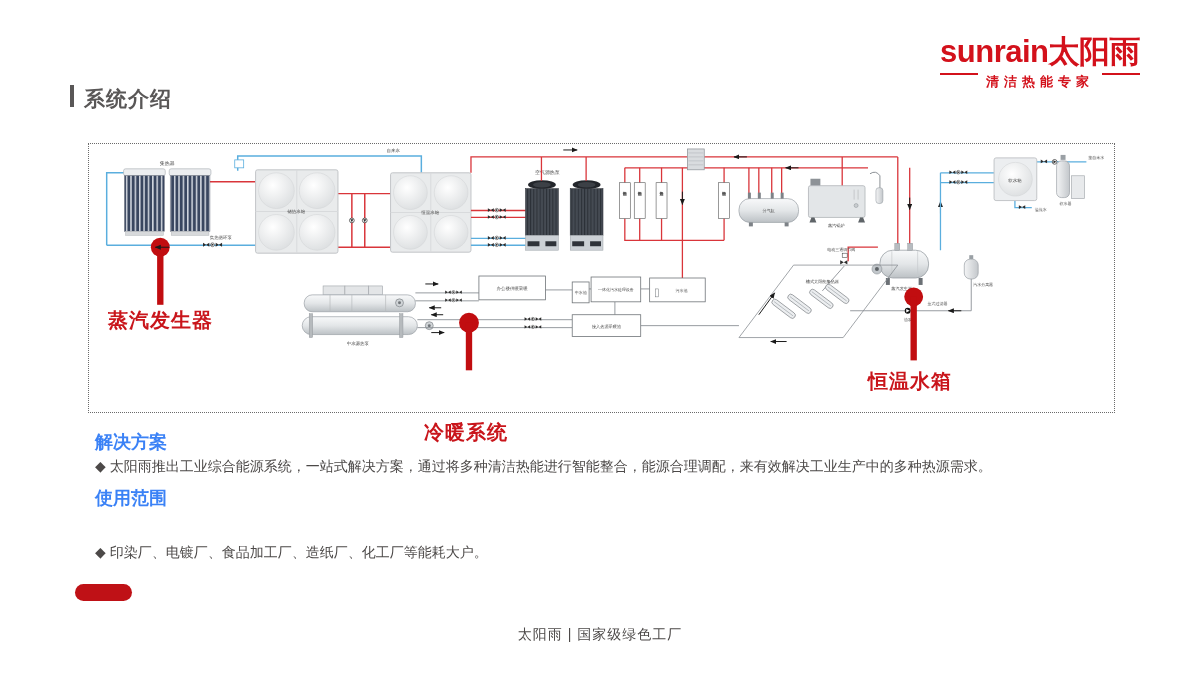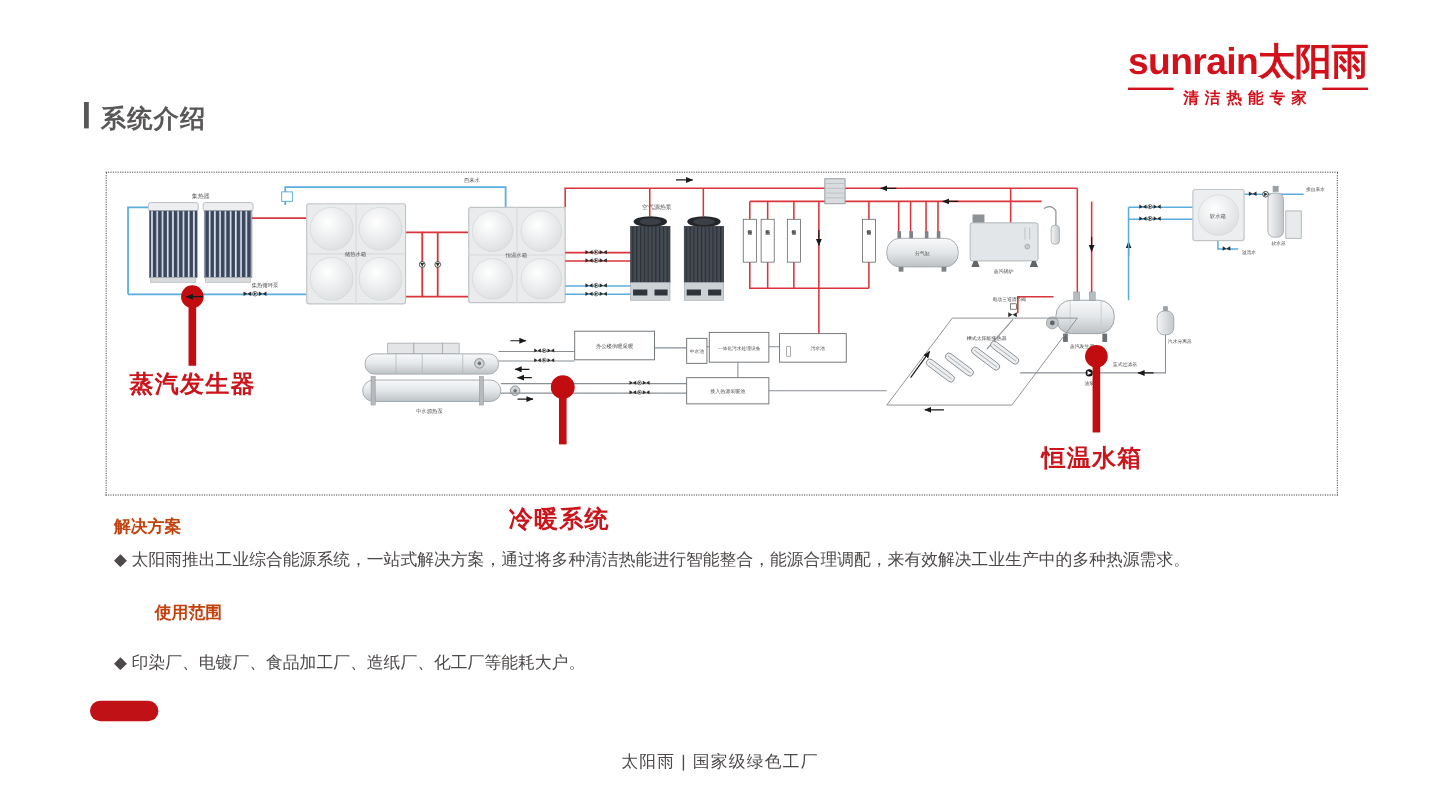--- a/index.html
+++ b/index.html
@@ -17,23 +17,23 @@
   .tag-text{font-size:13px;font-weight:700;color:#d3111b;letter-spacing:5px;}
   
   .panel{position:absolute;left:88px;top:143px;width:1027px;height:270px;border:1px dotted #6b6b6b;box-sizing:border-box;}
   .panel svg{display:block;width:100%;height:100%;}
   
   .callout{position:absolute;font-weight:800;font-size:20px;color:#c9151b;letter-spacing:1px;}
   .co-hot{left:108px;top:307px;}
   .co-hvac{left:424px;top:383px;margin-top:36px;}
   .co-steam{left:868px;top:368px;}
   
-  .sec-h{position:absolute;left:95px;font-size:14px;font-weight:800;color:#c2410c;}
+  .sec-h{position:absolute;left:95px;font-size:18px;font-weight:800;color:#3b82f6;}
   .sec-p{position:absolute;left:95px;right:90px;font-size:14px;color:#4c4948;}
-  .h1{top:430px;} .p1{top:458px;} .h2{top:502px;margin-left:34px;} .p2{top:544px;}
+  .h1{top:430px;} .p1{top:458px;} .h2{top:486px;} .p2{top:544px;}
   .pill{position:absolute;left:75px;top:584px;width:57px;height:17px;border-radius:9px;background:#bf1116;}
   .footer{position:absolute;left:0;right:0;top:626px;text-align:center;font-size:14px;color:#4c4948;letter-spacing:1px;}
   
   .lbl{font:5px "Liberation Sans","DejaVu Sans",sans-serif;fill:#4a4a4a;}
   .lbl45{font-size:4.5px;} .lbl42{font-size:4.2px;} .lbl4{font-size:4px;}
   .vtext{writing-mode:vertical-rl;text-orientation:upright;}
 </style>
 </head>
 <body>
 

